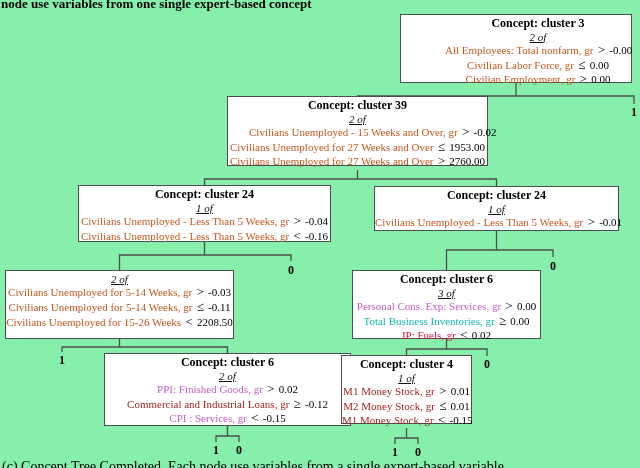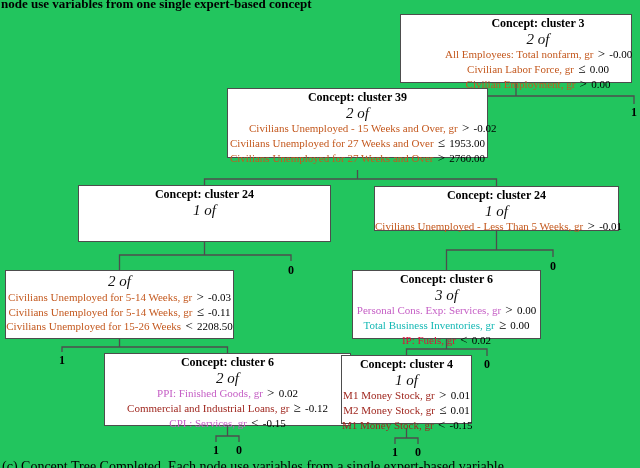--- a/index.html
+++ b/index.html
@@ -1,44 +1,44 @@
 <!DOCTYPE html>
 <html><head>
 <meta charset="utf-8">
 <style>
   * { margin:0; padding:0; box-sizing:border-box; }
   html,body { background:#ffffff; }
   .page {
-    position:relative; width:640px; height:468px; background:#22c55e;
+    position:relative; width:640px; height:468px; background:#86efac;
     overflow:hidden; font-family:"Liberation Serif", serif; color:#000;
   }
   .caption-top {
     position:absolute; left:1px; top:-4px; font-weight:bold; font-size:13px;
     white-space:nowrap; color:#000;
   }
   .caption-bottom {
     position:absolute; left:2px; top:459px; font-size:14px; white-space:nowrap; color:#000;
   }
   svg.edges { position:absolute; left:0; top:0; width:640px; height:468px; }
   .node {
     position:absolute; background:#fff; border:1.4px solid #4d4d4d;
     text-align:center; padding-top:2px; line-height:1.13; overflow:visible;
   }
   .node-title { font-weight:bold; font-size:12px; color:#000; white-space:nowrap; }
-  .node-count { font-style:italic; font-size:15px; color:#101010; }
+  .node-count { font-style:italic; font-size:11px; color:#101010;text-decoration:underline; }
   .cond { font-size:11px; white-space:nowrap; }
   .cond .op { color:#000; font-size:13px; padding:0 1px; }
   .cond .val { color:#000; }
   .leaf {
     position:absolute; transform:translateX(-50%); font-weight:bold;
     font-size:12px; color:#000;
   }
   
   #n0 { left:400px; top:14px;  width:232px; height:69px;padding-left:44px; }
-  #n1 { left:227px; top:88px; width:261px; height:70px; }
+  #n1 { left:227px; top:96px; width:261px; height:70px; }
   #n2 { left:78px;  top:185px; width:253px; height:57px; }
   #n3 { left:374px; top:186px; width:245px; height:45px; }
   #n4 { left:5px;   top:270px; width:229px; height:69px; }
   #n5 { left:104px; top:353px; width:247px; height:73px; }
   #n6 { left:352px; top:270px; width:189px; height:69px; }
   #n7 { left:341px; top:355px; width:131px; height:69px; }
 </style>
 </head>
 <body>
 
@@ -73,20 +73,24 @@
     <div>
         <div class="cond"><span class="var" style="color: rgb(196, 89, 31); margin-left: 21px;">Civilians Unemployed - 15 Weeks and Over, gr</span><span class="op"> &gt; </span><span class="val">-0.02</span></div>
         <div class="cond"><span class="var" style="color: rgb(196, 89, 31);">Civilians Unemployed for 27 Weeks and Over</span><span class="op"> ≤ </span><span class="val">1953.00</span></div>
         <div class="cond"><span class="var" style="color: rgb(196, 89, 31);">Civilians Unemployed for 27 Weeks and Over</span><span class="op"> &gt; </span><span class="val">2760.00</span></div>
       </div>
   </div>
 
   <div class="node" id="n2">
     <div class="node-title">Concept: cluster 24</div>
     <div class="node-count">1 of</div>
+    <div>
+        <div class="cond"><span class="var" style="color: rgb(196, 89, 31);">Civilians Unemployed - Less Than 5 Weeks, gr</span><span class="op"> &gt; </span><span class="val">-0.04</span></div>
+        <div class="cond"><span class="var" style="color: rgb(196, 89, 31);">Civilians Unemployed - Less Than 5 Weeks, gr</span><span class="op"> &lt; </span><span class="val">-0.16</span></div>
+      </div>
   </div>
 
   <div class="node" id="n3">
     <div class="node-title">Concept: cluster 24</div>
     <div class="node-count">1 of</div>
     <div>
         <div class="cond"><span class="var" style="color: rgb(196, 89, 31);">Civilians Unemployed - Less Than 5 Weeks, gr</span><span class="op"> &gt; </span><span class="val">-0.01</span></div>
       </div>
   </div>
 

